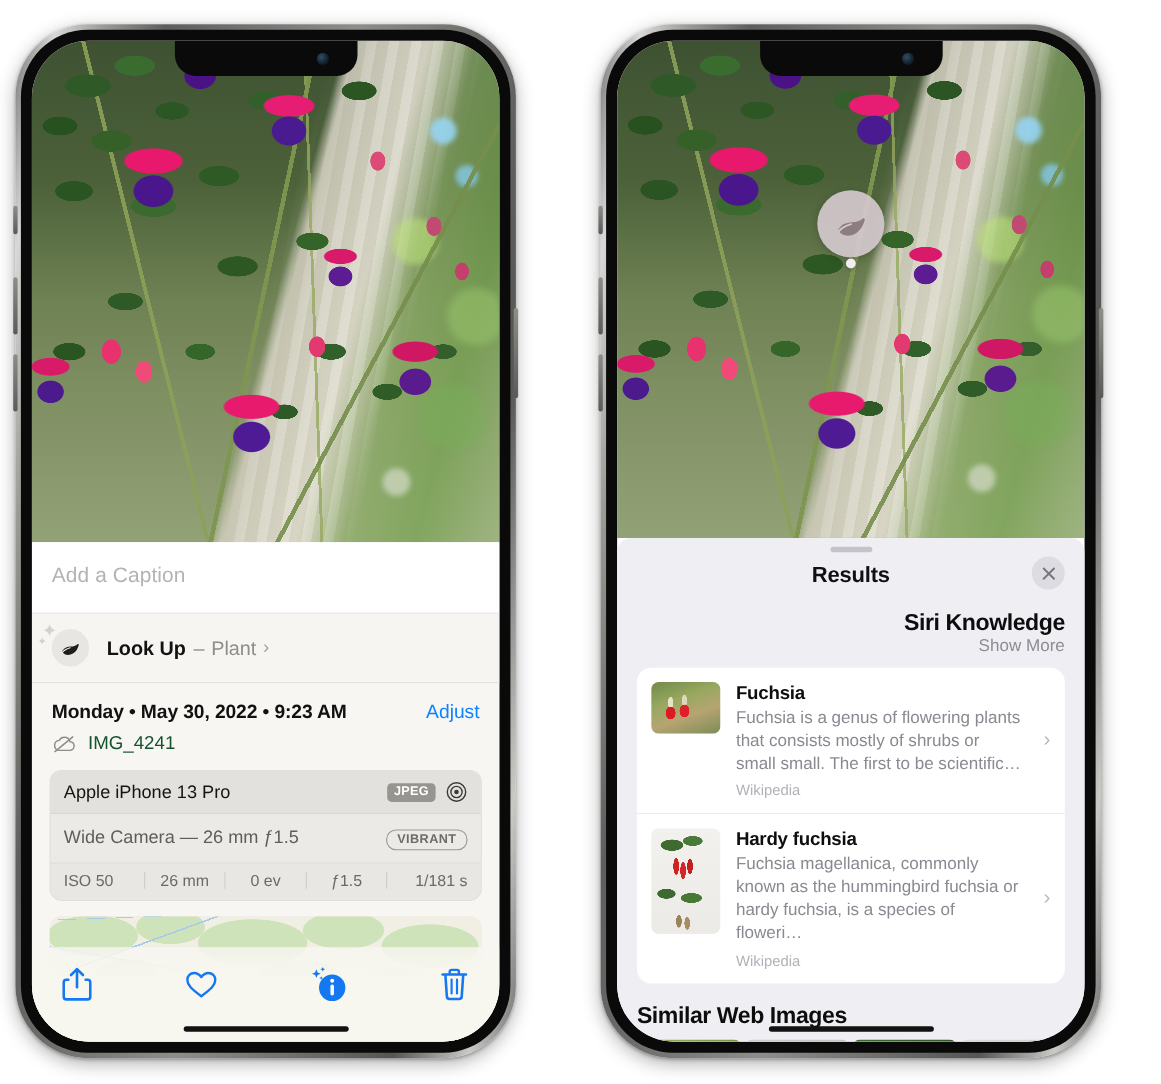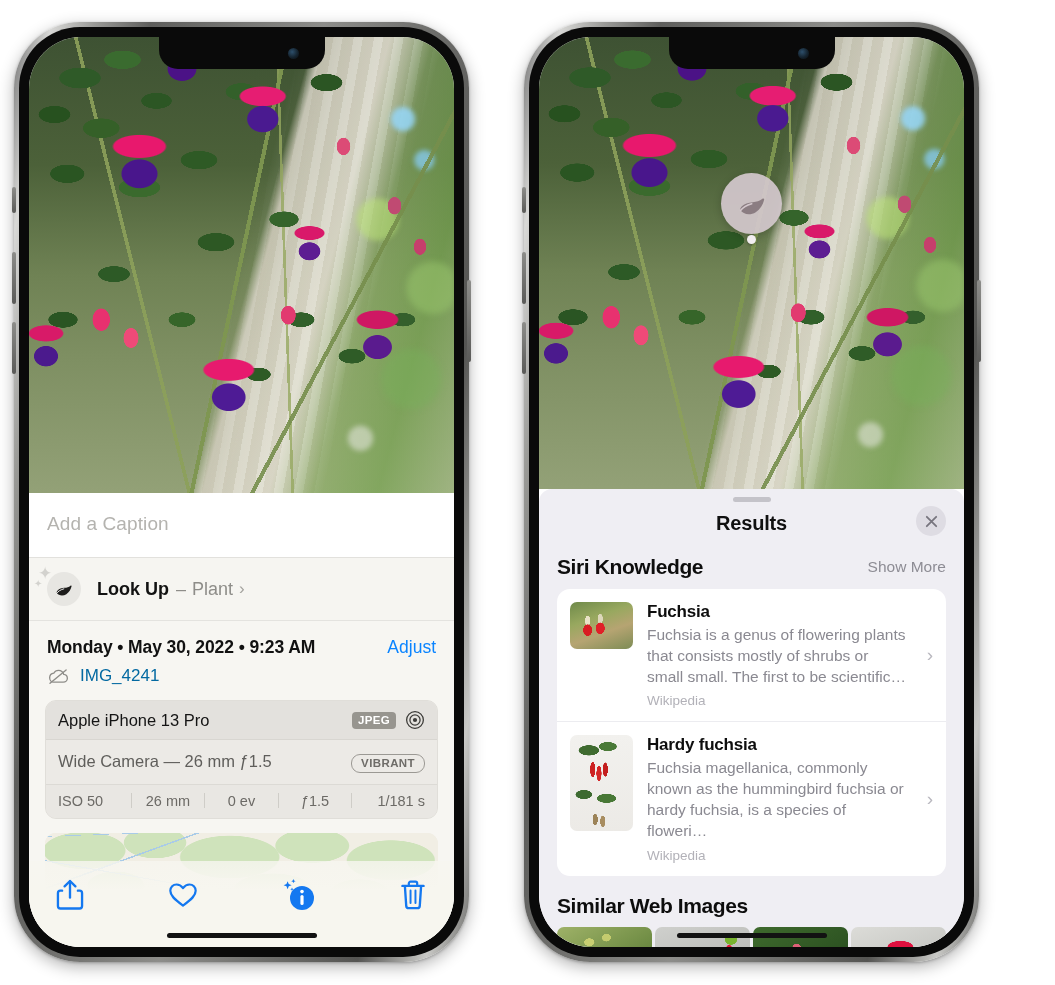--- a/index.html
+++ b/index.html
@@ -14,21 +14,21 @@
   
   .phone {
     position: absolute;
     width: 455px; height: 940px;
     border-radius: 66px;
     background: linear-gradient(100deg,#6f6f6f 0%,#d8d8d6 6%,#9a9a97 13%,#5e5e5c 22%,#8d8d8a 50%,#555553 82%,#c9c9c6 93%,#6e6e6c 100%);
     padding: 5px;
     box-shadow: 0 5px 16px rgba(0,0,0,.30), 0 1px 3px rgba(0,0,0,.25);
   }
   .phone.left  { left: 14px; top: 22px; }
-  .phone.right { left: 524px; top: 22px; }
+  .phone.right { left: 546px; top: 22px; }
 
   .bezel {
     position: absolute; inset: 5px;
     border-radius: 61px;
     background: #0a0a0a;
     padding: 10px;
   }
   .screen {
     position: absolute; inset: 10px;
     border-radius: 52px;
@@ -173,21 +173,21 @@
   .lookup-sub   { font-size: 18px; font-weight: 400; color: #8e8d89; margin-left: 7px; }
   .chev { color: #a3a29e; font-size: 17px; margin-left: 6px; }
 
   .datetime-row {
     display: flex; align-items: baseline; justify-content: space-between;
     padding: 16px 18px 2px 18px;
   }
   .datetime { font-size: 17.5px; font-weight: 700; color: #111; letter-spacing: -.1px; }
   .adjust { font-size: 17.5px; color: #0a84ff; font-weight: 400; }
   .filename-row { display:flex; align-items:center; gap: 10px; padding: 6px 18px 14px 18px; }
-  .filename { font-size: 17px; color: #0369a1; }
+  .filename { font-size: 17px; color: #14532d; }
 
   .cam-card {
     margin: 0 16px; border-radius: 11px; overflow: hidden;
     background: #eceae6; border: 1px solid #e0ded9;
   }
   .cam-head {
     display:flex; align-items:center; justify-content:space-between;
     padding: 9px 12px; background: #e3e1dd;
     border-bottom: 1px solid #d8d6d1;
   }
@@ -277,22 +277,23 @@
   .results-head {
     position: relative; text-align: center; padding: 10px 0 16px 0;
   }
   .results-title { font-size: 20px; font-weight: 700; color: #101010; letter-spacing: -.2px; }
   .close-btn {
     position: absolute; right: 18px; top: 4px;
     width: 30px; height: 30px; border-radius: 50%;
     background: #dedce3; display:flex; align-items:center; justify-content:center;
   }
   .sec-head {
-    display:flex; align-items:center; justify-content: space-between;
+    display:flex; align-items:flex-end; justify-content: space-between;
     padding: 4px 18px 10px 18px;
+    flex-direction: column;
   }
   .sec-title { font-size: 21px; font-weight: 700; color: #0d0d0d; letter-spacing: -.4px; }
   .sec-more  { font-size: 15.5px; color: #8d8c94; }
 
   .kcard {
     margin: 0 18px; background: #fff; border-radius: 13px; overflow: hidden;
   }
   .krow { display: flex; align-items: flex-start; padding: 13px 12px 13px 13px; position: relative; }
   .krow + .krow { border-top: 1px solid #ececf0; margin-left: 0; }
   .kthumb { width: 63px; flex: 0 0 63px; border-radius: 7px; overflow: hidden; margin-right: 14px; }

